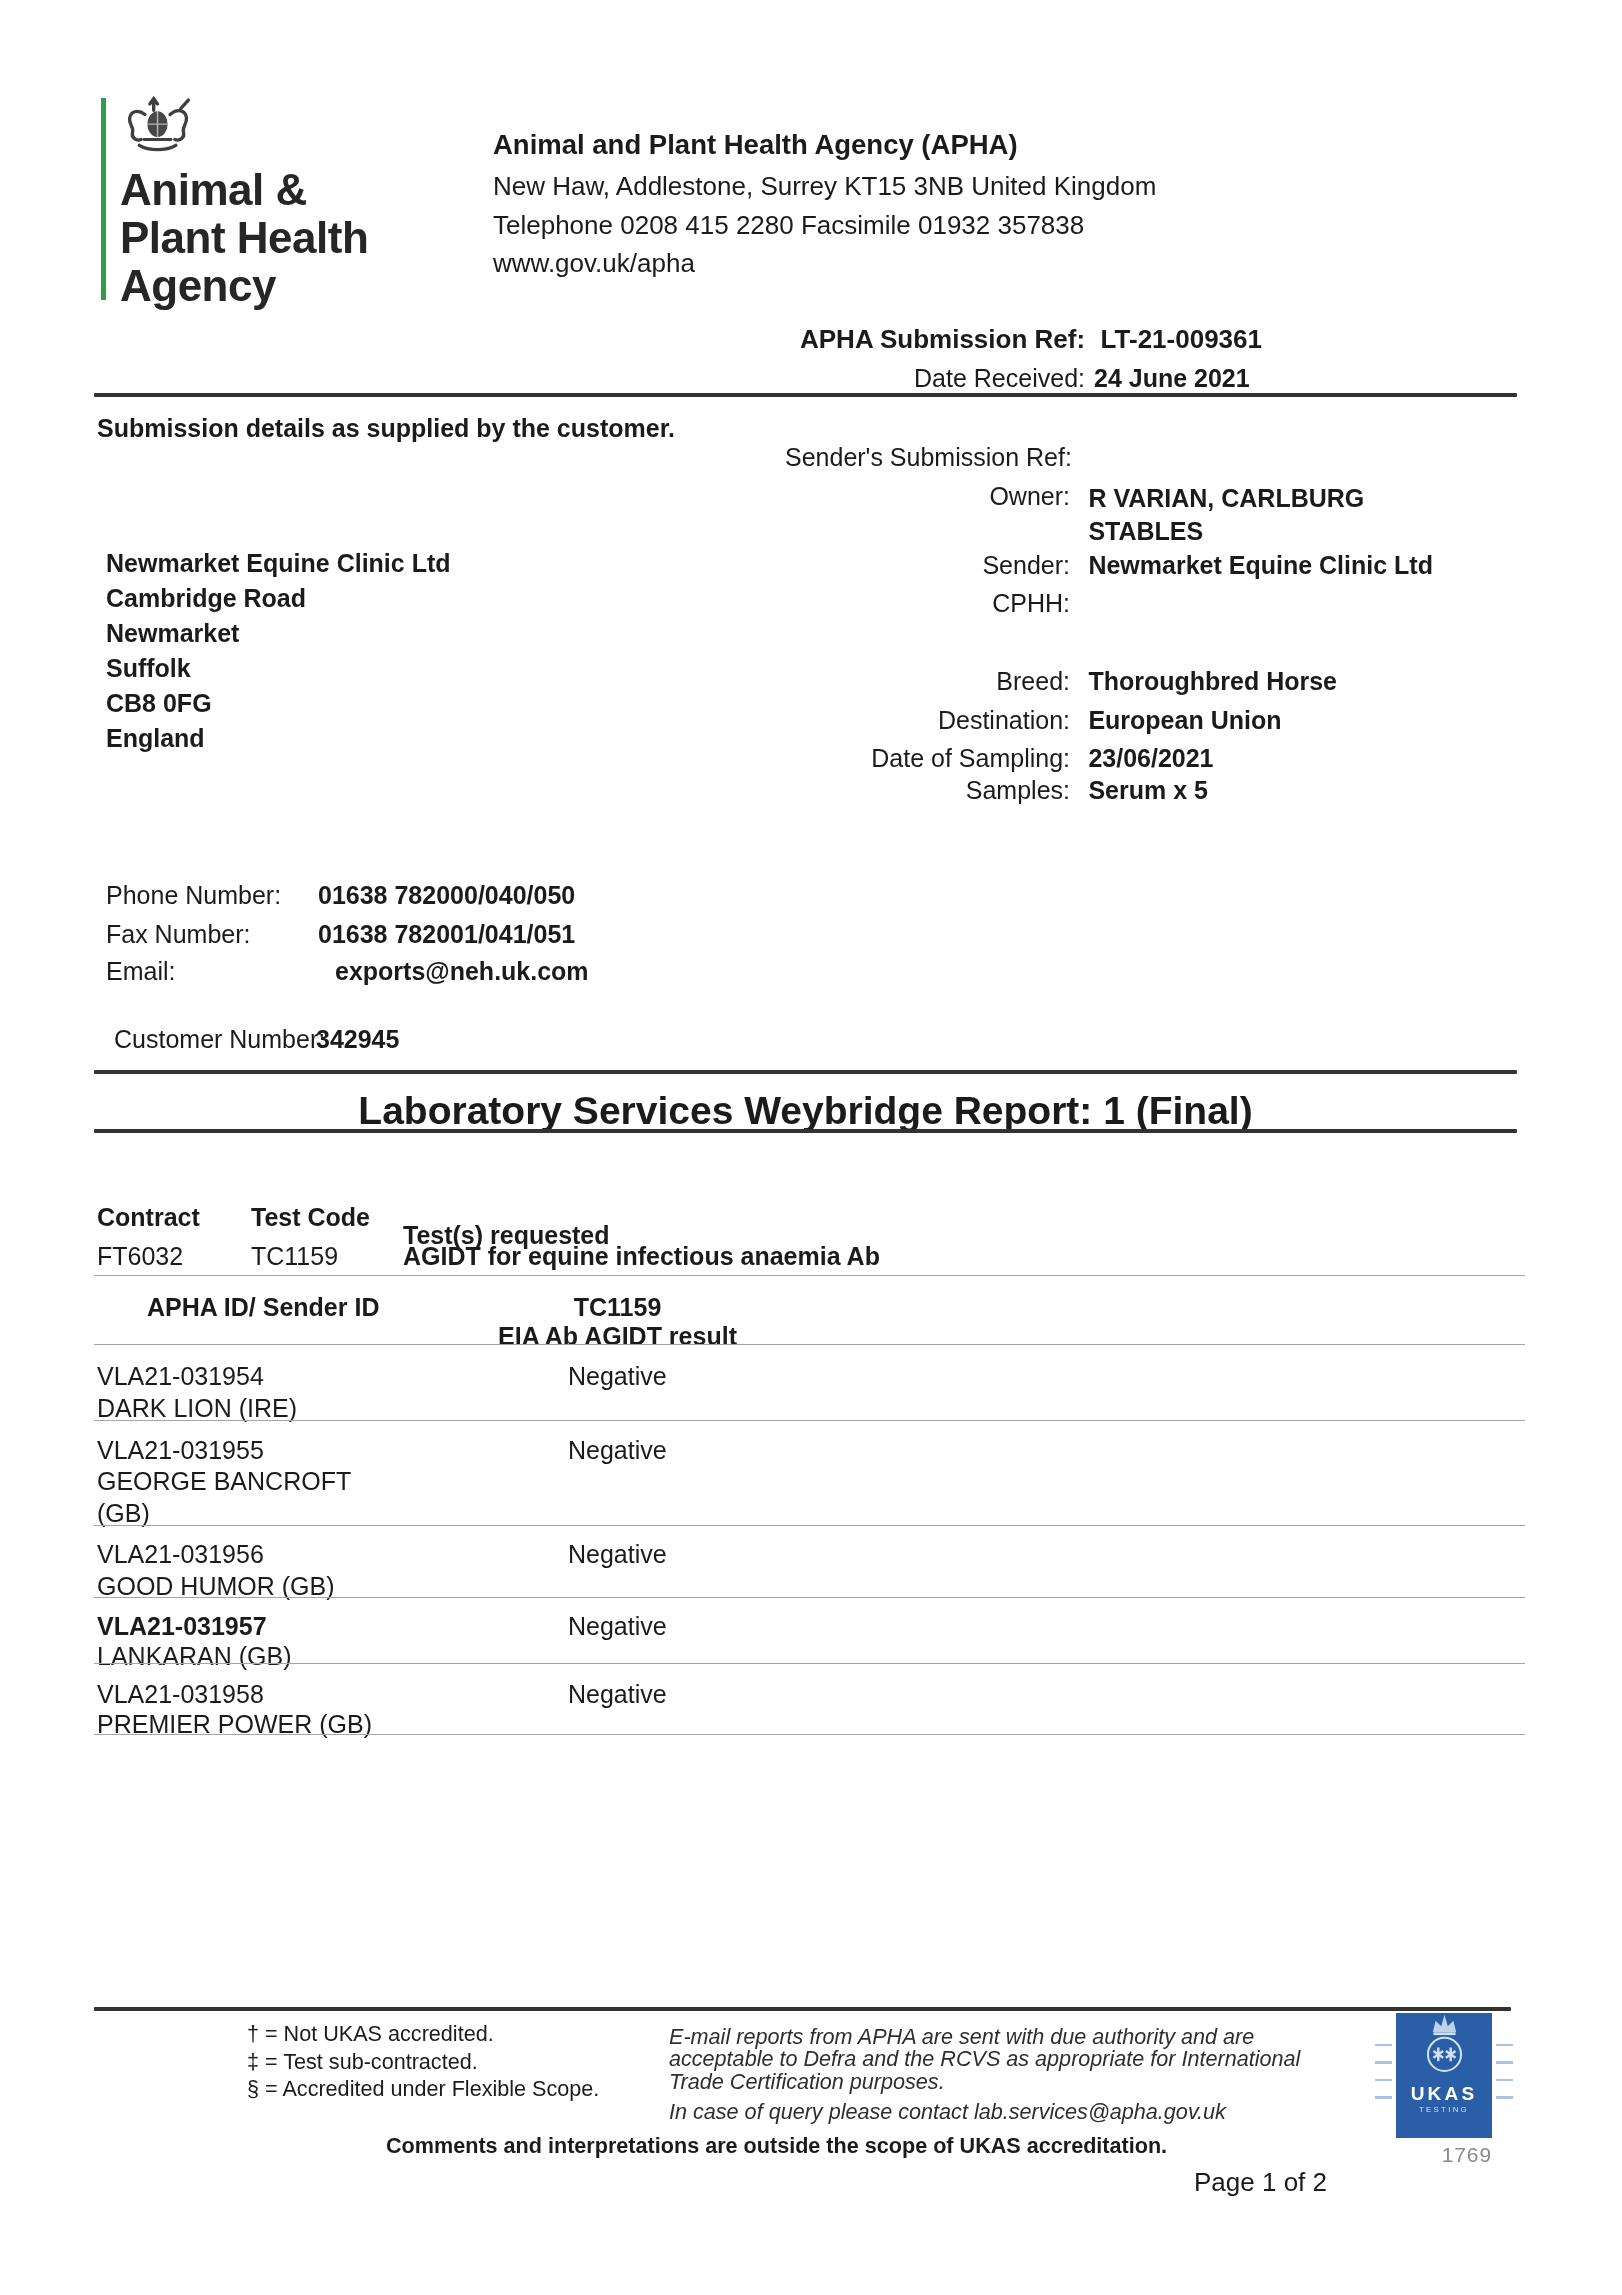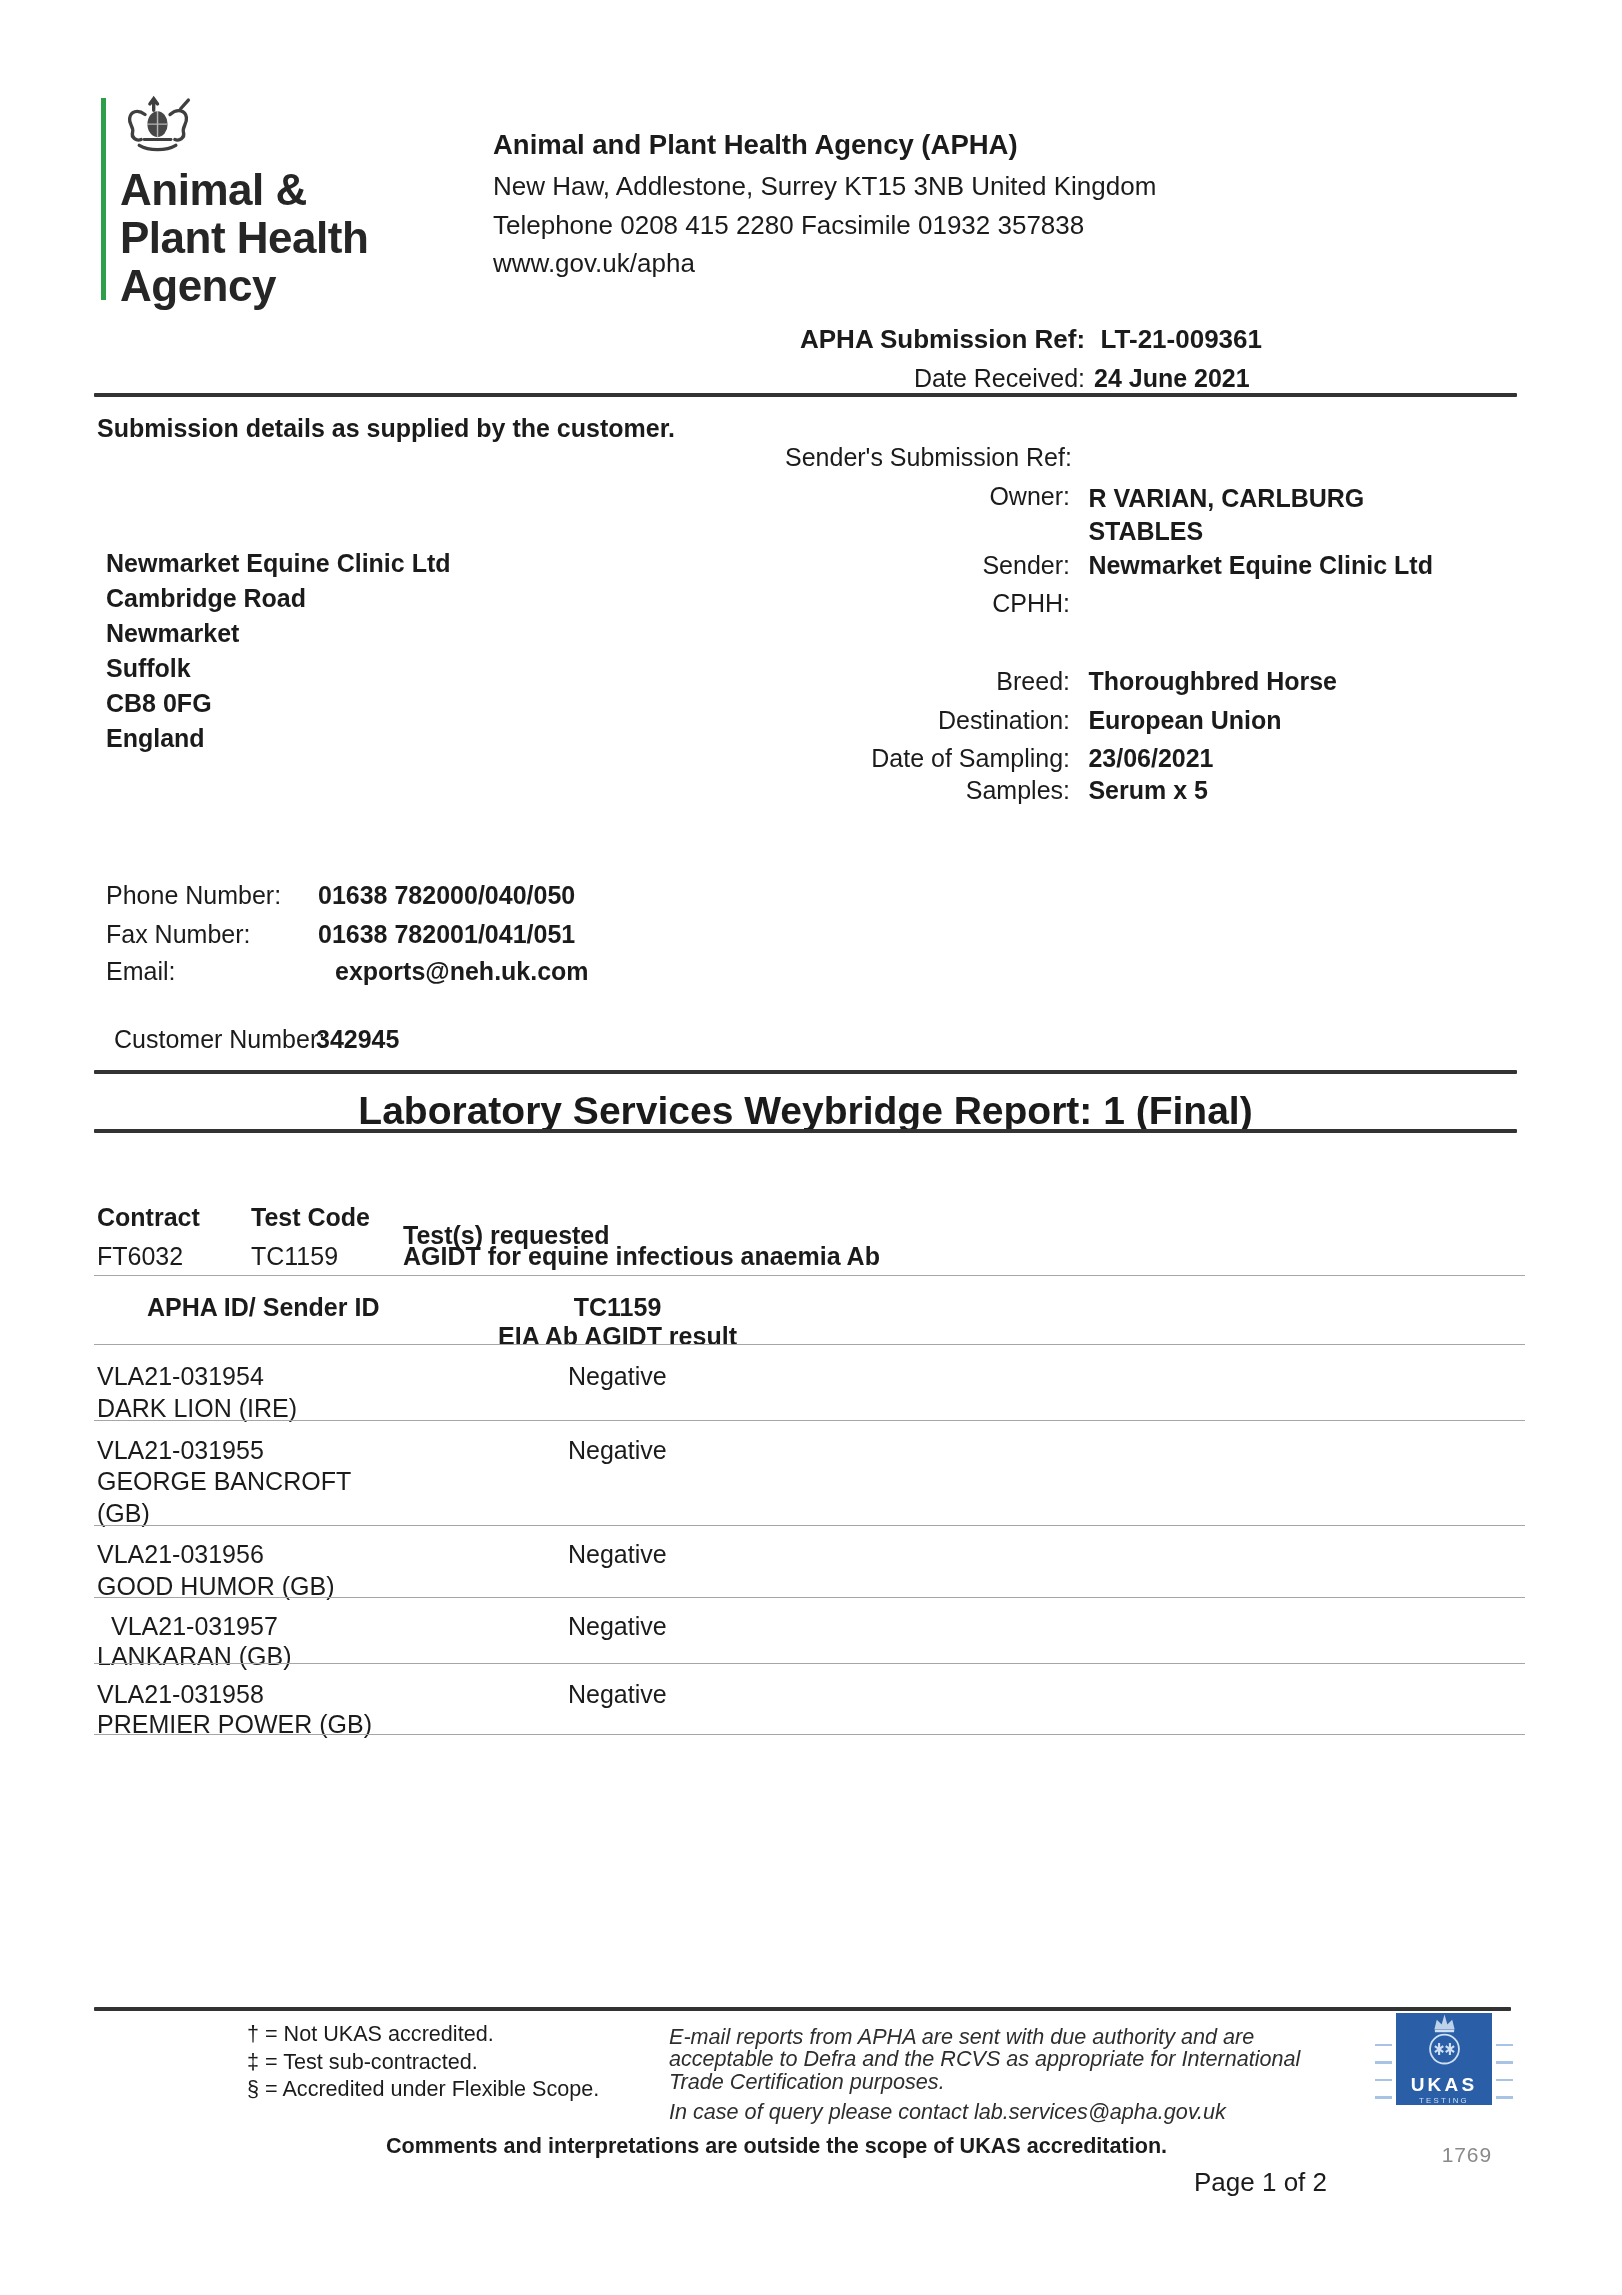--- a/index.html
+++ b/index.html
@@ -26,21 +26,21 @@
   .dlabel{display:inline-block; width:404px; text-align:right; vertical-align:top;}
   .dvalue{display:inline-block; margin-left:18.4px; font-weight:bold; vertical-align:top; max-width:450px;}
   .dvalue .vline{display:block; line-height:33px;}
   .addr{position:absolute; left:106px; top:546px; font-weight:bold; font-size:25px; line-height:35px;}
   .addr span{display:block;}
   .result-hdr{position:absolute; left:480px; top:1293px; width:275px; text-align:center; font-weight:bold; font-size:25px;}
   .result-hdr span{display:block; line-height:28.5px;}
   
   .ftr-italic{position:absolute; left:669px; font-size:21.6px; font-style:italic; color:#2e2e2e; white-space:nowrap;}
   .legend{position:absolute; left:247px; font-size:21.6px; white-space:nowrap;}
-  .ukas-box{position:absolute; left:1396px; top:2013px; width:96px; height:92px; background:#2a5fa8;
+  .ukas-box{position:absolute; left:1396px; top:2013px; width:96px; height:125px; background:#2a5fa8;
             display:flex; flex-direction:column; align-items:center; justify-content:flex-start;}
   .ukas-name{color:#ffffff; font-size:19px; font-weight:bold; letter-spacing:3.2px; margin-top:0.9px;}
   .ukas-sub{color:#cfe0f2; font-size:7.8px; letter-spacing:2.3px; margin-top:0;}
   .ukas-stripes{position:absolute; top:2044px; width:16.5px; height:67px;
     background:repeating-linear-gradient(to bottom,#a9c3e4 0 2.3px,transparent 2.3px 17.4px);}
   .ukas-number{position:absolute; left:1396px; top:2143px; width:96px; text-align:right; color:#8a8a8a; font-size:21px; letter-spacing:0.9px;}
 </style>
 </head>
 <body>
 
@@ -154,21 +154,21 @@
   <div class="t" style="left:568px; top:1436px;">Negative</div>
   <div class="t" style="left:97px; top:1467px;">GEORGE BANCROFT</div>
   <div class="t" style="left:97px; top:1499px;">(GB)</div>
   <div class="sep" style="top:1525px;"></div>
 
   <div class="t" style="left:97px; top:1540px;">VLA21-031956</div>
   <div class="t" style="left:568px; top:1540px;">Negative</div>
   <div class="t" style="left:97px; top:1572px;">GOOD HUMOR (GB)</div>
   <div class="sep" style="top:1597px;"></div>
 
-  <div class="t" style="left:111px; top:1612px;">VLA21-031957</div>
+  <div class="t" style="left:97px; top:1612px;font-weight:bold;">VLA21-031957</div>
   <div class="t" style="left:568px; top:1612px;">Negative</div>
   <div class="t" style="left:97px; top:1642px;">LANKARAN (GB)</div>
   <div class="sep" style="top:1663px;"></div>
 
   <div class="t" style="left:97px; top:1680px;">VLA21-031958</div>
   <div class="t" style="left:568px; top:1680px;">Negative</div>
   <div class="t" style="left:97px; top:1710px;">PREMIER POWER (GB)</div>
   <div class="sep" style="top:1734px;"></div>
 
   <div class="rule" style="top:2007px; height:4.1px; width:1417px;"></div>

